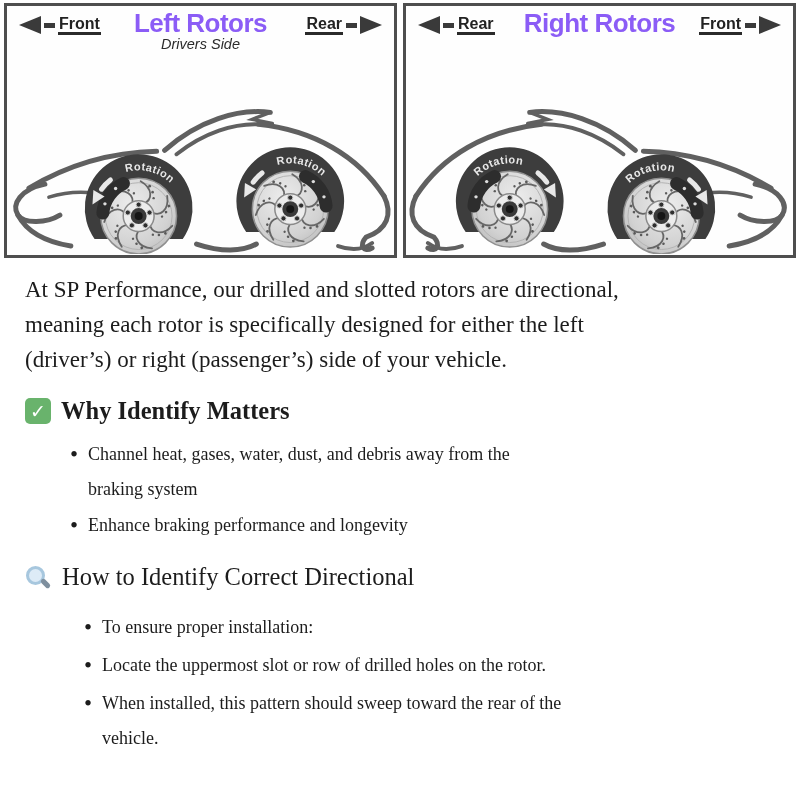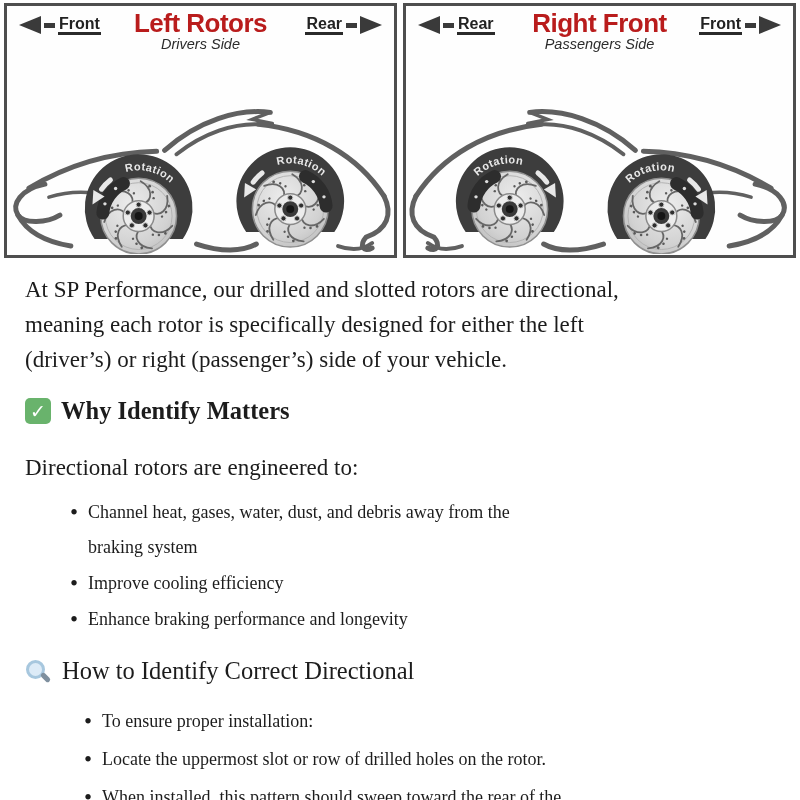--- a/index.html
+++ b/index.html
@@ -12,21 +12,21 @@
   .edge-label{position:absolute;top:9px;display:flex;align-items:center;gap:3px;}
   .edge-label.left{left:12px;}
   .edge-label.right{right:12px;}
   .lbl{font-family:"Liberation Sans",sans-serif;font-weight:700;font-size:16px;color:#222;
        border-bottom:3px solid #2a2a2a;padding:0 1px 0 1px;line-height:17px;}
   .tri{width:0;height:0;border-top:9px solid transparent;border-bottom:9px solid transparent;}
   .tri.l{border-right:22px solid #3a3a3a;}
   .tri.r{border-left:22px solid #3a3a3a;}
   .tail{width:11px;height:5px;background:#3a3a3a;}
   .hdr-center{position:absolute;left:0;right:0;top:4px;text-align:center;}
-  .panel-title{font-family:"Liberation Sans",sans-serif;font-weight:700;font-size:26px;line-height:26px;color:#b91c1c;letter-spacing:-0.5px;}
+  .panel-title{font-family:"Liberation Sans",sans-serif;font-weight:700;font-size:26px;line-height:26px;color:#8b5cf6;letter-spacing:-0.5px;}
   .panel-sub{font-family:"Liberation Sans",sans-serif;font-weight:400;font-style:italic;font-size:14.5px;line-height:16px;color:#2b2b2b;}
   .car-svg{position:absolute;left:0;bottom:1px;width:100%;height:160px;display:block;}
 
   
   .article{padding:0 25px;}
   .pre{white-space:pre-line;}
   .intro{margin:14px 0 6px 0;font-size:23px;line-height:35px;}
   .sec-head{display:flex;align-items:center;gap:10px;margin:18px 0 0 0;font-size:24.5px;line-height:32px;}
   .sec-head.bold{font-weight:700;}
   .sec-head.normal{font-weight:400;}
@@ -189,22 +189,21 @@
   </div>
 
   <div class="panel">
     <div class="panel-header">
       <div class="edge-label left">
         <span class="tri l"></span>
         <span class="tail"></span>
         <span class="lbl">Rear</span>
       </div>
       <div class="hdr-center">
-        <div class="panel-title">Right Front</div>
-        <div class="panel-sub">Passengers Side</div>
+        <div class="panel-title">Right Rotors</div>
       </div>
       <div class="edge-label right">
         <span class="lbl">Front</span>
         <span class="tail"></span>
         <span class="tri r"></span>
       </div>
     </div>
     <svg class="car-svg" viewBox="0 0 388 160" preserveAspectRatio="xMidYMax meet">
       <use href="#car-art" transform="translate(388 0) scale(-1 1)"></use>
       <path id="rr1" d="M 60.8 99.3 A 46 46 0 0 1 147.2 99.3" fill="none"></path>
@@ -231,26 +230,24 @@
 meaning each rotor is specifically designed for either the left
 (driver’s) or right (passenger’s) side of your vehicle.</p>
 
   <div class="sec-head bold">
     <span class="check-icon">
       <span>✓</span>
     </span>
     <span>Why Identify Matters</span>
   </div>
 
-  <p class="lead">Directional rotors are engineered to:</p>
 
   <ul class="blist">
     <li class="pre">Channel heat, gases, water, dust, and debris away from the
 braking system</li>
-    <li class="pre">Improve cooling efficiency</li>
     <li class="pre">Enhance braking performance and longevity</li>
   </ul>
 
   <div class="sec-head normal">
     <span class="mag-icon">
       <span class="mag-lens"></span>
       <span class="mag-handle"></span>
     </span>
     <span>How to Identify Correct Directional</span>
   </div>

